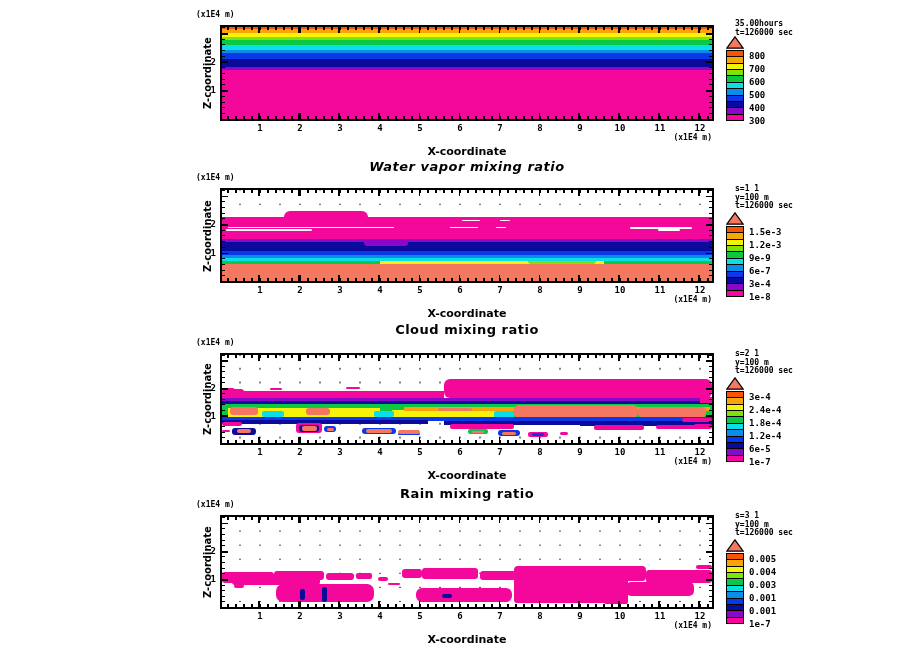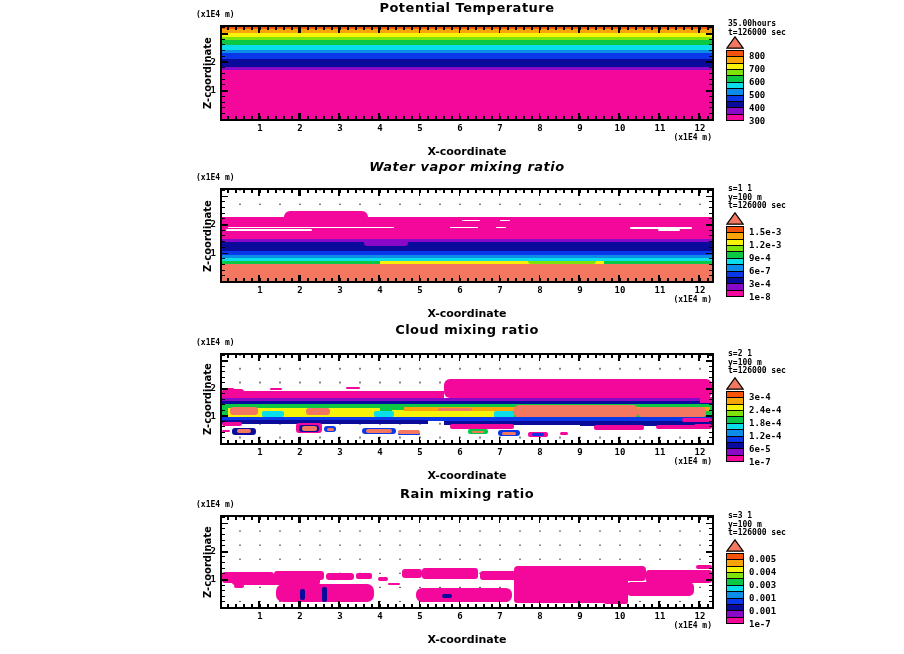--- a/index.html
+++ b/index.html
@@ -13,31 +13,30 @@
   .region{position:absolute;}
   .tickstrip{position:absolute;pointer-events:none;}
   .xticklab{position:absolute;font-size:9px;font-weight:bold;text-align:center;width:20px;}
   .yticklab{position:absolute;font-size:9px;font-weight:bold;text-align:right;width:16px;}
   .unitlab{position:absolute;font-size:8px;font-weight:bold;}
   .axlab{position:absolute;font-size:11px;font-weight:bold;text-align:center;
          font-family:"DejaVu Sans","Liberation Sans",sans-serif;}
   .zlab{position:absolute;font-size:10px;font-weight:bold;white-space:nowrap;
         transform:rotate(-90deg);transform-origin:left top;
         font-family:"DejaVu Sans","Liberation Sans",sans-serif;}
-  .cbhead{position:absolute;font-size:8px;font-weight:bold;white-space:nowrap;line-height:8.5px;}
+  .cbhead{position:absolute;font-size:8px;font-weight:bold;white-space:nowrap;line-height:8.5px;margin-left:7px;}
   .cbboxes{position:absolute;display:flex;flex-direction:column-reverse;gap:1px;
            background:#000;border:1px solid #000;box-sizing:border-box;}
   .cbboxes div{flex:1;}
   .cblab{position:absolute;font-size:9px;font-weight:bold;transform:translateY(-50%);white-space:nowrap;}
 </style>
 </head>
 <body>
 
 <div id="figure">
-    <div class="panel-title abs" style="left: 222px; top: 0px; width: 490px;">Potential Temperature</div>
     <div class="unitlab" style="left: 196px; top: 10px;">(x1E4 m)</div>
     <div class="zlab" style="left: 202px; top: 109px;">Z-coordinate</div>
     <div class="yticklab" style="left: 200px; top: 85.25px;">1</div>
     <div class="yticklab" style="left: 200px; top: 56.5px;">2</div>
     <div class="plot" style="left: 220px; top: 25px; width: 490px; height: 92px;">
       <div class="dots" style="background-image: radial-gradient(rgb(68, 68, 68) 0.7px, transparent 1.2px); background-size: 20px 14.375px; background-position: 8px 7.1875px;"></div>
       <div class="region" style="left: 0px; width: 490px; bottom: 0px; height: 49.2px; background: rgb(244, 8, 156); border-radius: 0px;"></div>
       <div class="region" style="left: 0px; width: 490px; bottom: 49.2px; height: 2.8px; background: rgb(138, 9, 200); border-radius: 0px;"></div>
       <div class="region" style="left: 0px; width: 490px; bottom: 52px; height: 8.3px; background: rgb(10, 10, 155); border-radius: 0px;"></div>
       <div class="region" style="left: 0px; width: 490px; bottom: 60.3px; height: 5.5px; background: rgb(10, 55, 232); border-radius: 0px;"></div>
@@ -165,21 +164,21 @@
       <div style="background: rgb(10, 222, 232);"></div>
       <div style="background: rgb(10, 200, 70);"></div>
       <div style="background: rgb(126, 227, 9);"></div>
       <div style="background: rgb(246, 243, 9);"></div>
       <div style="background: rgb(249, 165, 8);"></div>
       <div style="background: rgb(248, 84, 9);"></div>
     </div>
     <div class="cblab" style="left: 749px; top: 297px;">1e-8</div>
     <div class="cblab" style="left: 749px; top: 284.091px;">3e-4</div>
     <div class="cblab" style="left: 749px; top: 271.182px;">6e-7</div>
-    <div class="cblab" style="left: 749px; top: 258.273px;">9e-4</div>
+    <div class="cblab" style="left: 749px; top: 258.273px;">9e-9</div>
     <div class="cblab" style="left: 749px; top: 245.364px;">1.2e-3</div>
     <div class="cblab" style="left: 749px; top: 232.455px;">1.5e-3</div>
     <div class="panel-title abs" style="left: 222px; top: 322px; width: 490px;">Cloud mixing ratio</div>
     <div class="unitlab" style="left: 196px; top: 338px;">(x1E4 m)</div>
     <div class="zlab" style="left: 202px; top: 435px;">Z-coordinate</div>
     <div class="yticklab" style="left: 200px; top: 410.5px;">1</div>
     <div class="yticklab" style="left: 200px; top: 383px;">2</div>
     <div class="plot" style="left: 220px; top: 353px; width: 490px; height: 88px;">
       <div class="dots" style="background-image: radial-gradient(rgb(68, 68, 68) 0.7px, transparent 1.2px); background-size: 20px 13.75px; background-position: 8px 6.875px;"></div>
       <div class="region" style="left: 0px; width: 490px; bottom: 23.8px; height: 15px; background: rgb(10, 200, 70); border-radius: 0px;"></div>

